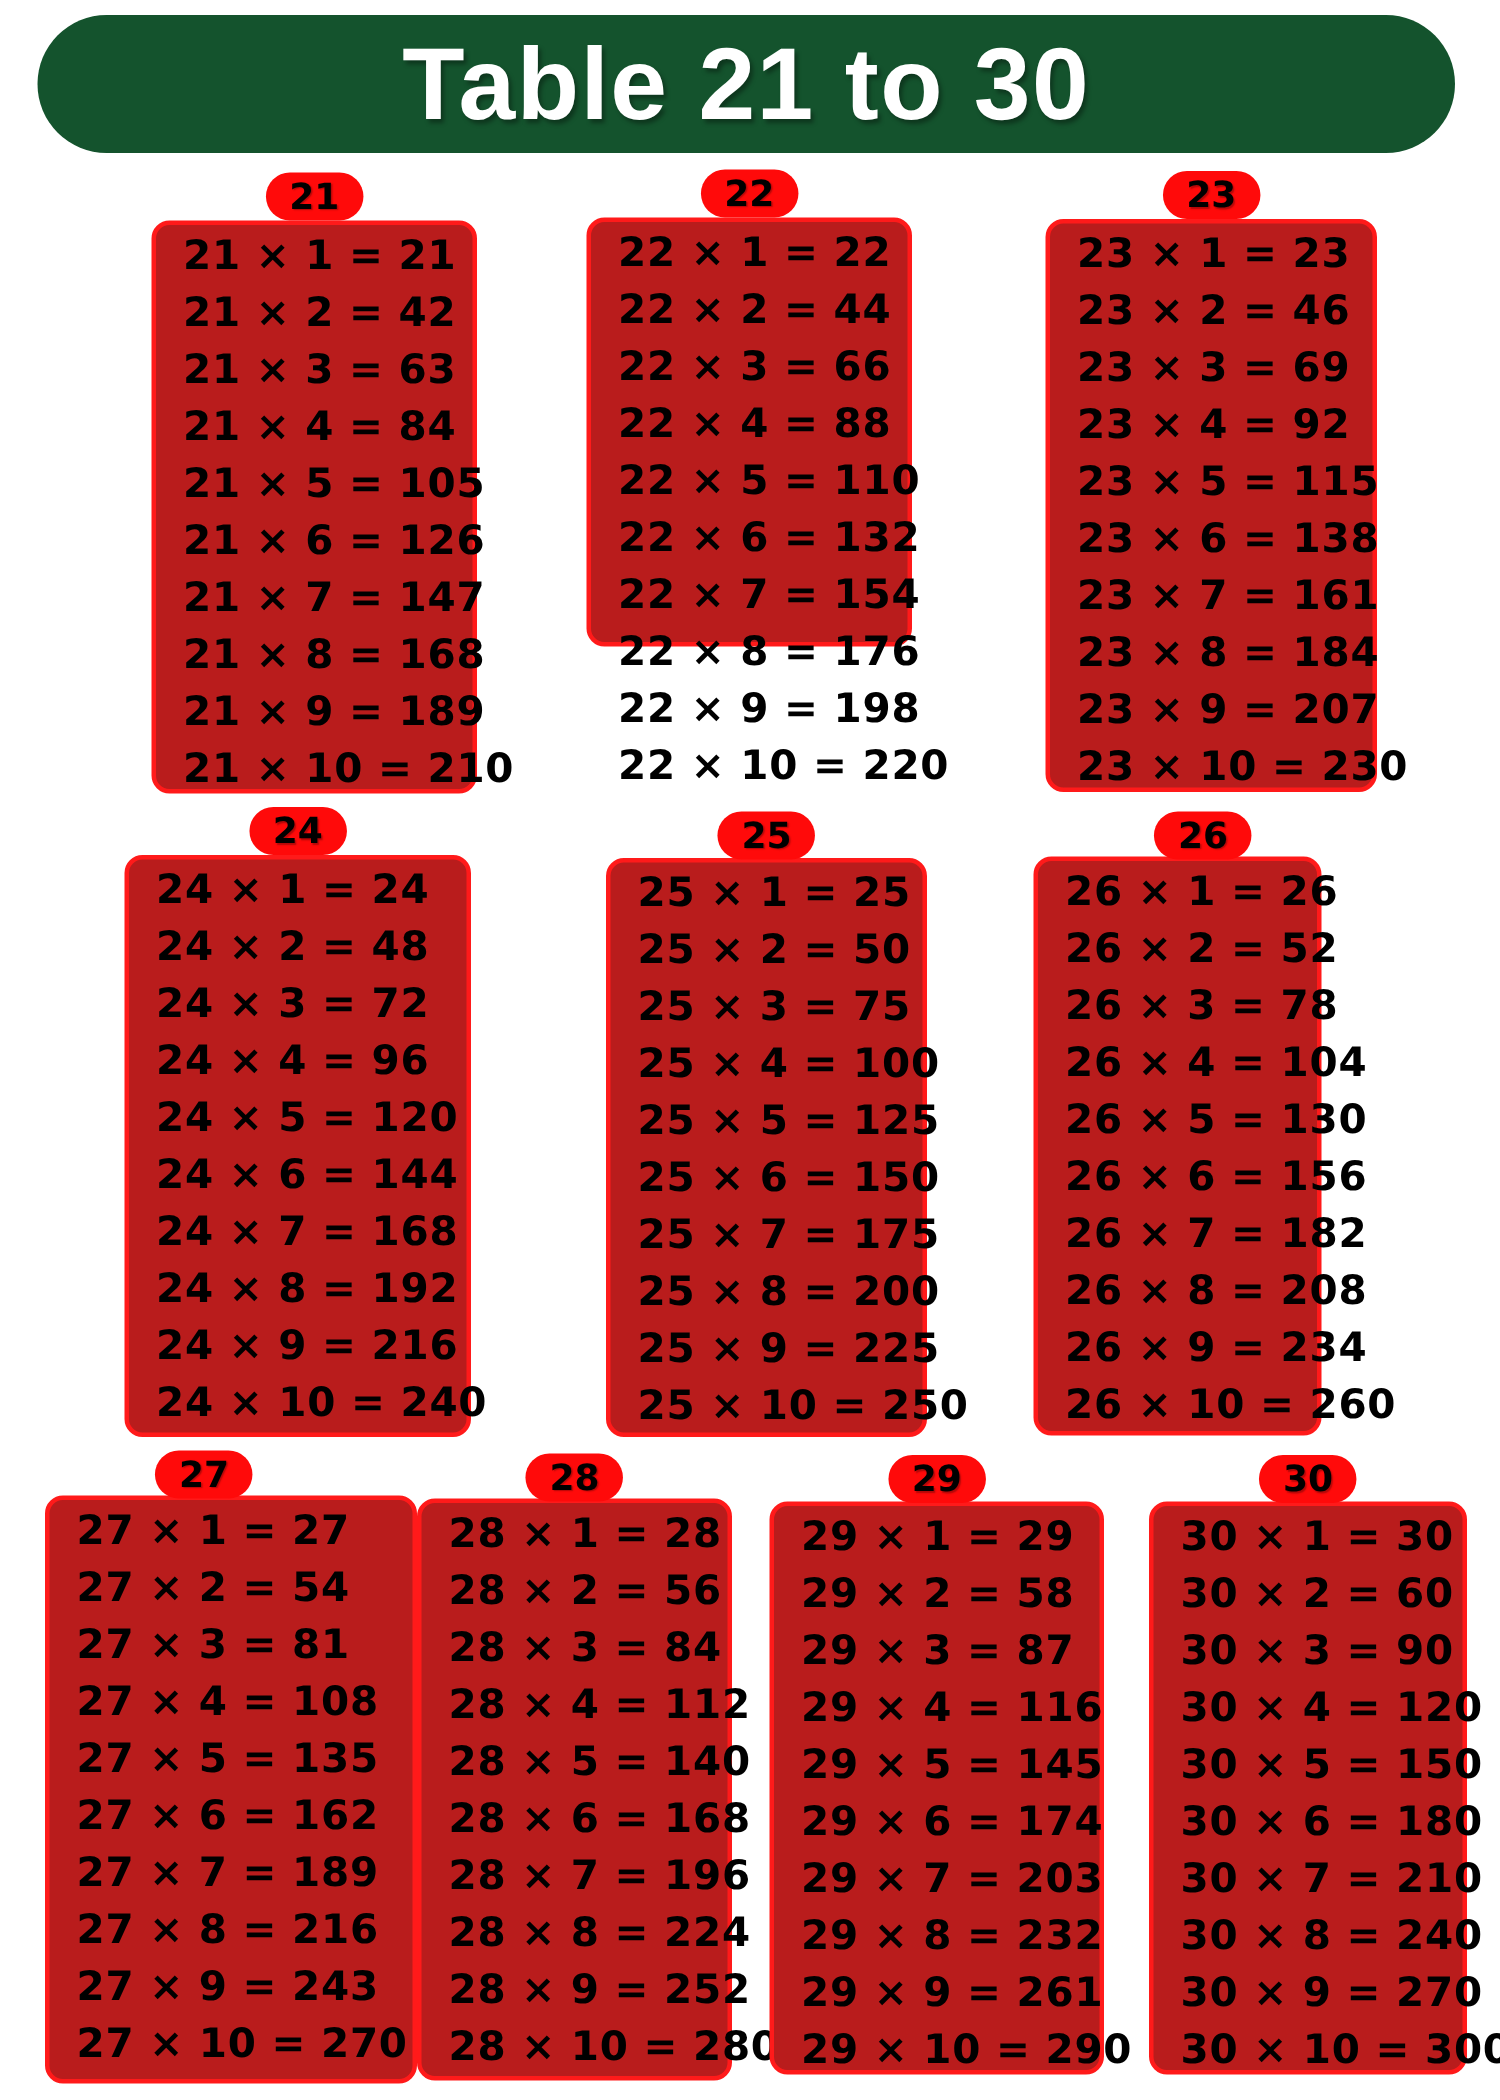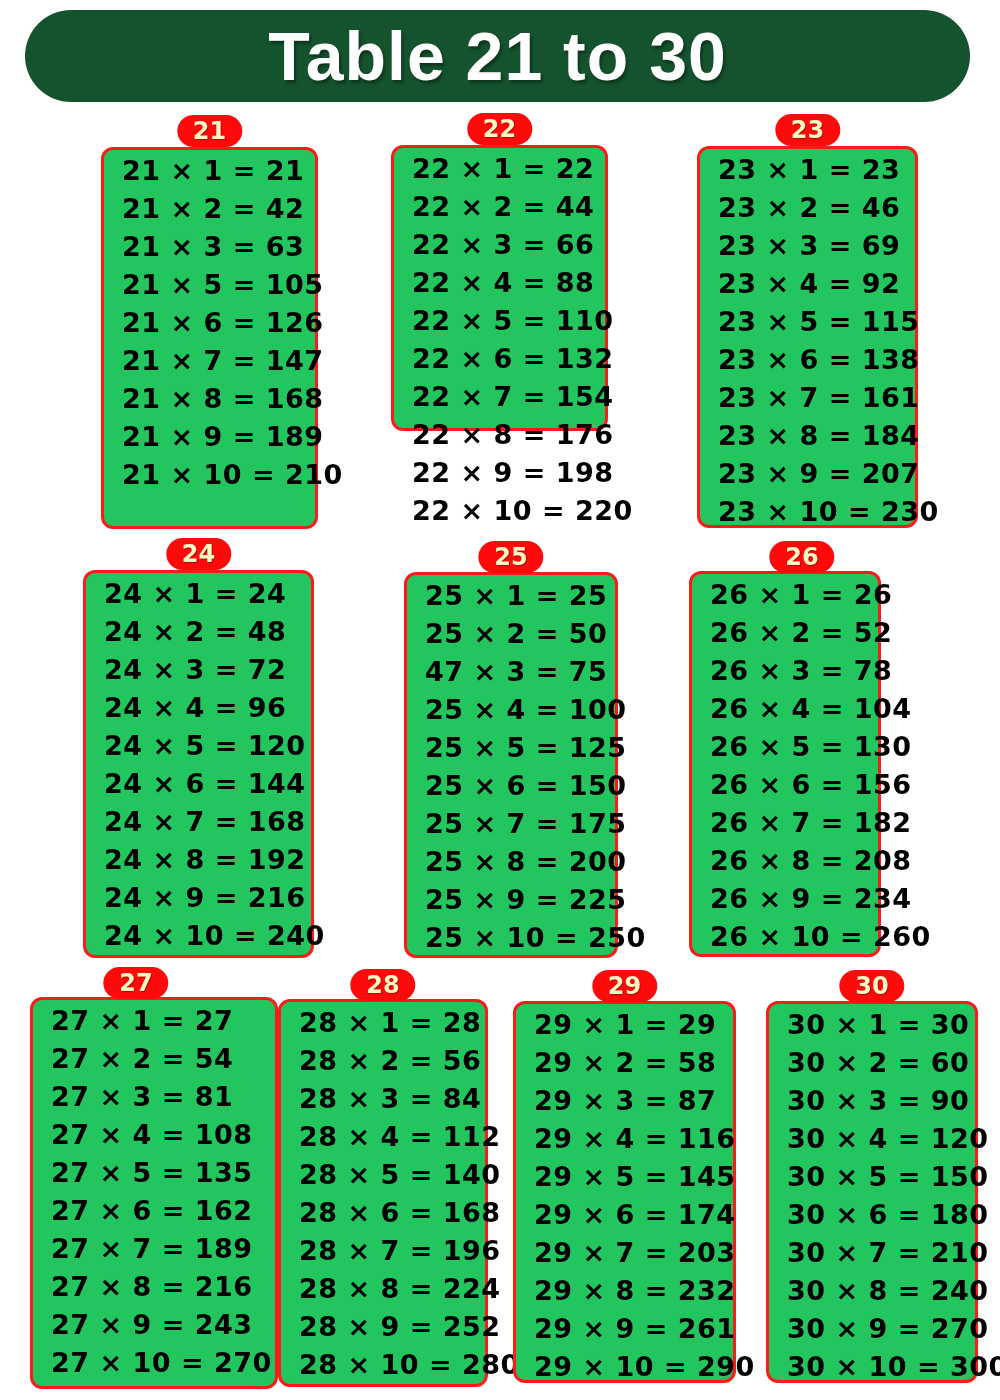--- a/index.html
+++ b/index.html
@@ -3,43 +3,44 @@
 <meta charset="utf-8">
 <style>
   html, body { margin:0; padding:0; }
   body { width:1000px; height:1400px; background:#ffffff; position:relative; overflow:hidden;
          font-family:"DejaVu Sans", sans-serif; }
   .banner { position:absolute; left:25px; top:10px; width:945px; height:92px; background:#14532d;
             border-radius:46px; display:flex; align-items:center; justify-content:center; }
   .banner-title { color:#fff; font-family:"Liberation Sans", sans-serif; font-weight:bold; font-size:68px;
                   letter-spacing:1px; text-shadow:2px 3px 3px rgba(0,0,0,0.35); }
   .table-card { position:absolute; }
-  .tag { position:absolute; left:50%; transform:translateX(-50%); background:#ff0a0a; color:#fef9c3;
+  .tag { position:absolute; left:50%; transform:translateX(-50%); background:#ff0a0a; color:#000000;
          font-weight:bold; font-size:24px; height:32px; line-height:32px; padding:0 16px;
          border-radius:16px; z-index:2; font-family:"DejaVu Sans", sans-serif;
          text-shadow:1px 1px 1px rgba(0,0,0,0.3); }
-  .box { position:absolute; border:3px solid #ff1a1a; border-radius:12px; background:#22c55e;
+  .box { position:absolute; border:3px solid #ff1a1a; border-radius:12px; background:#b91c1c;
          box-sizing:border-box; padding:2px 0 0 18px; }
   .row { font-size:27px; height:38px; line-height:38px; color:#000; font-weight:bold; white-space:nowrap;
          font-family:"DejaVu Sans", sans-serif; letter-spacing:0.5px; }
 </style>
 </head>
 <body>
 
 <div class="banner">
   <span class="banner-title">Table 21 to 30</span>
 </div>
 
 <div id="tables">
     <div class="table-card">
       <div class="tag" style="top: 115px; left: 209.5px;">21</div>
       <div class="box" style="left: 101px; top: 147px; width: 217px; height: 382px;">
         <div class="row">21 × 1 = 21</div>
         <div class="row">21 × 2 = 42</div>
         <div class="row">21 × 3 = 63</div>
+        <div class="row">21 × 4 = 84</div>
         <div class="row">21 × 5 = 105</div>
         <div class="row">21 × 6 = 126</div>
         <div class="row">21 × 7 = 147</div>
         <div class="row">21 × 8 = 168</div>
         <div class="row">21 × 9 = 189</div>
         <div class="row">21 × 10 = 210</div>
       </div>
     </div>
     <div class="table-card">
       <div class="tag" style="top: 113px; left: 499.5px;">22</div>
@@ -84,21 +85,21 @@
         <div class="row">24 × 8 = 192</div>
         <div class="row">24 × 9 = 216</div>
         <div class="row">24 × 10 = 240</div>
       </div>
     </div>
     <div class="table-card">
       <div class="tag" style="top: 541px; left: 511px;">25</div>
       <div class="box" style="left: 404px; top: 572px; width: 214px; height: 386px;">
         <div class="row">25 × 1 = 25</div>
         <div class="row">25 × 2 = 50</div>
-        <div class="row">47 × 3 = 75</div>
+        <div class="row">25 × 3 = 75</div>
         <div class="row">25 × 4 = 100</div>
         <div class="row">25 × 5 = 125</div>
         <div class="row">25 × 6 = 150</div>
         <div class="row">25 × 7 = 175</div>
         <div class="row">25 × 8 = 200</div>
         <div class="row">25 × 9 = 225</div>
         <div class="row">25 × 10 = 250</div>
       </div>
     </div>
     <div class="table-card">

